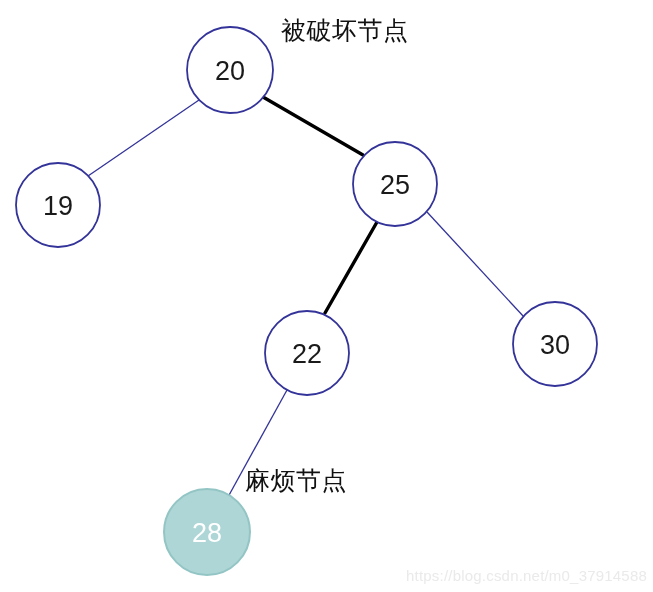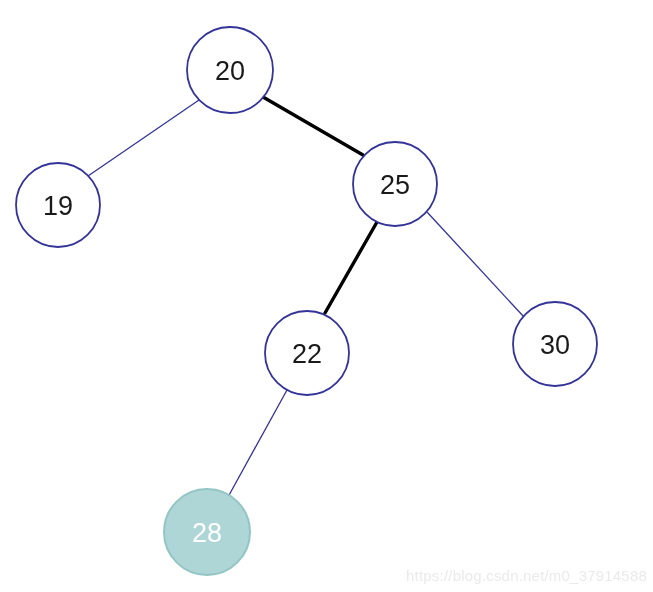--- a/index.html
+++ b/index.html
@@ -124,17 +124,19 @@
       </g>
 
       <g>
         <circle class="node-circle-highlight" cx="207" cy="532" r="43"></circle>
         <text class="node-label-highlight" x="207" y="533">28</text>
       </g>
 
     </g>
   </svg>
 
+  <div class="annotation-text" style="left:281px; top:18px;">被破坏节点</div>
 
+  <div class="annotation-text" style="left:245px; top:468px;">麻烦节点</div>
 
   <div id="watermark">https://blog.csdn.net/m0_37914588</div>
 
 </div>
 
 </body></html>

